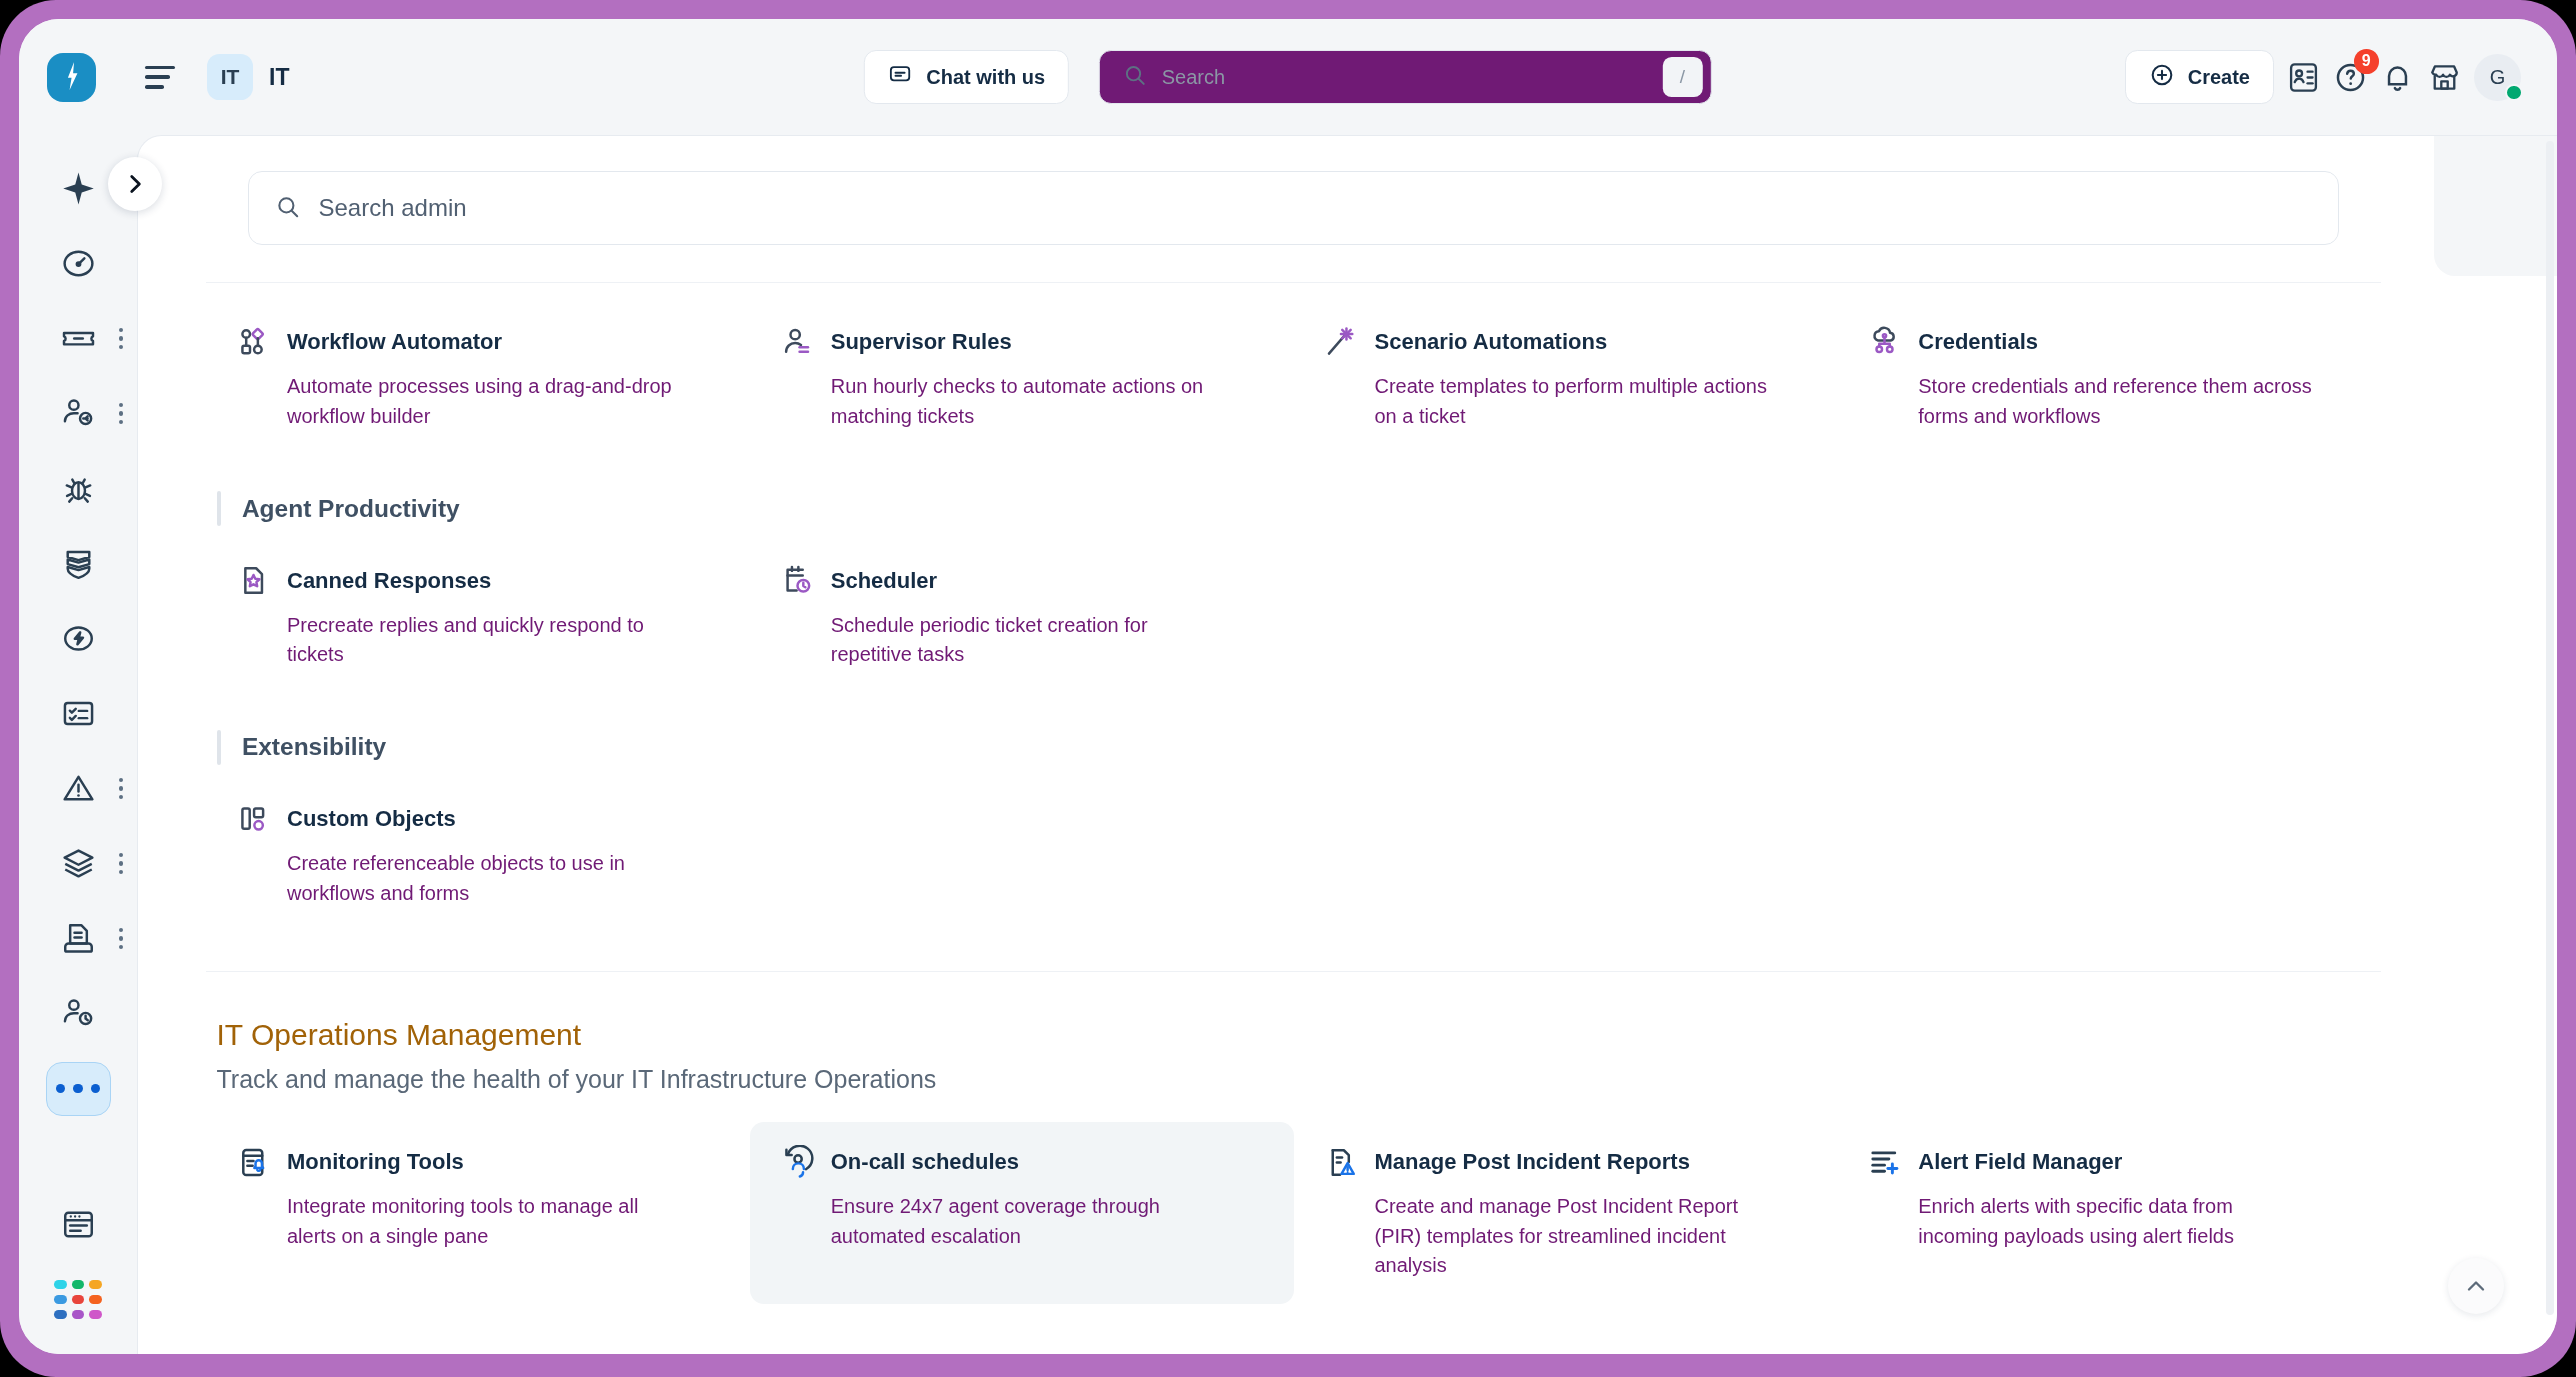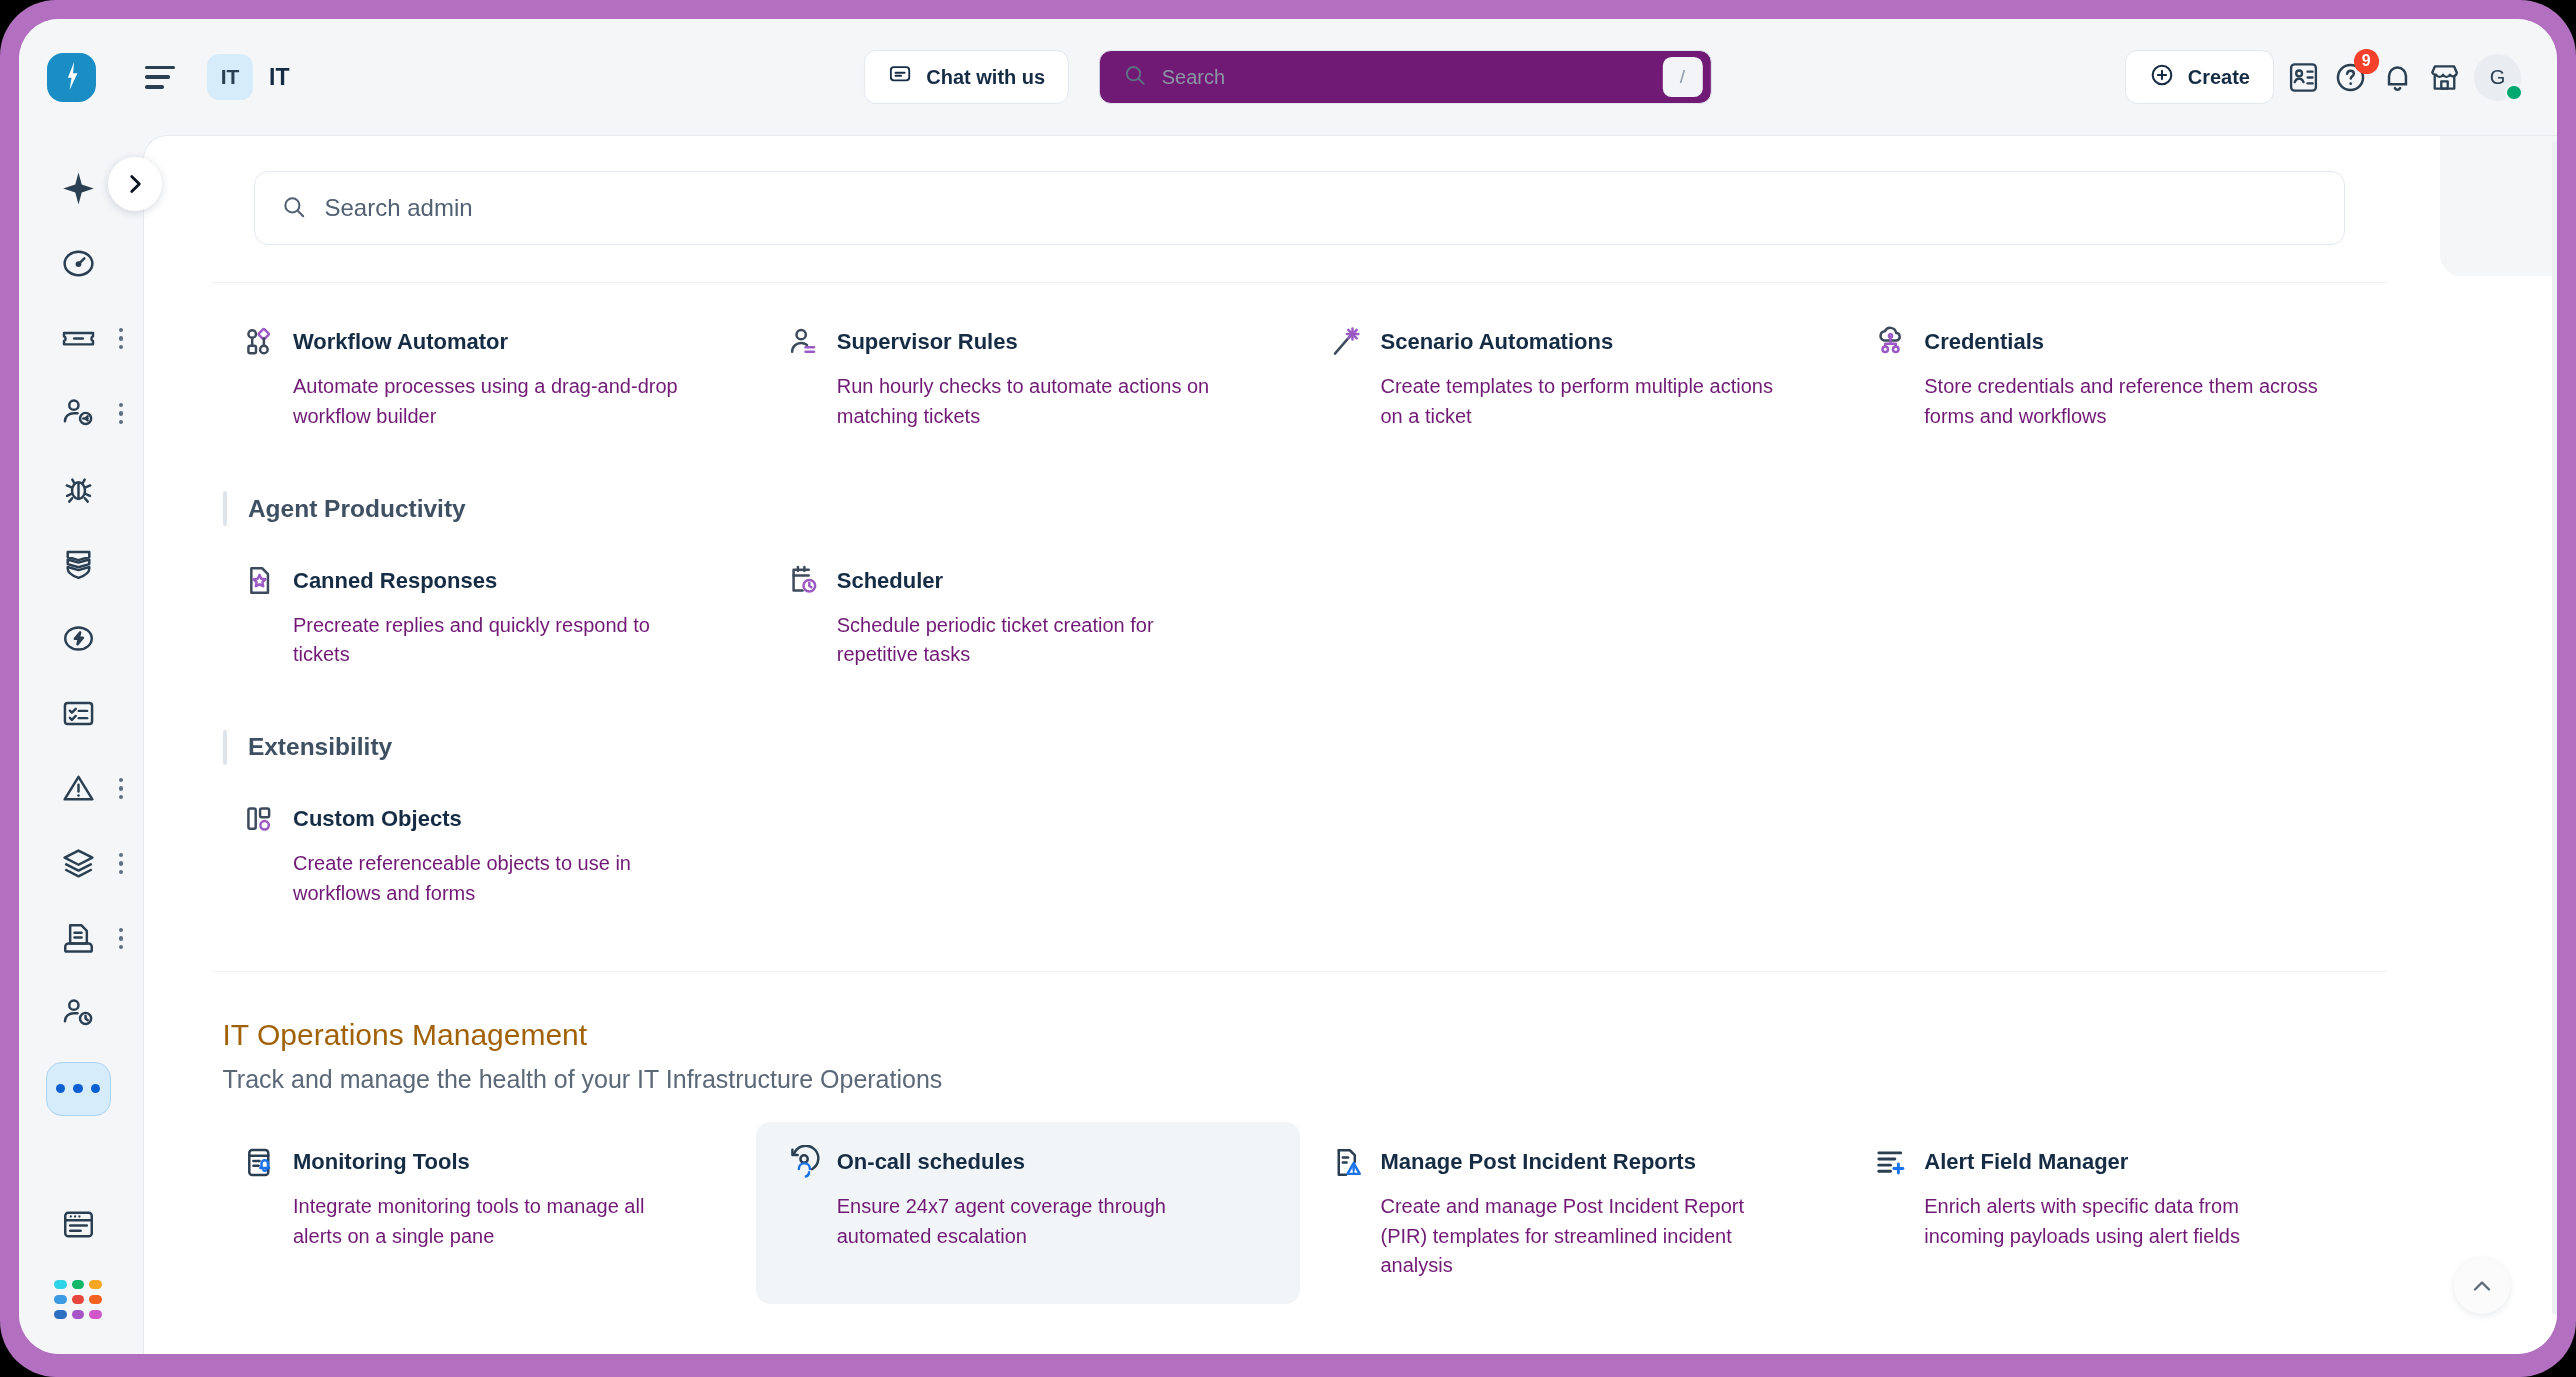--- a/index.html
+++ b/index.html
@@ -172,21 +172,21 @@
     position: absolute; left: 89px; top: 138px;
     width: 54px; height: 54px; border-radius: 50%;
     background: #ffffff;
     box-shadow: 0 1.8px 8.8px rgba(20,40,70,.16);
     display:flex; align-items:center; justify-content:center;
     z-index: 40; cursor: pointer;
   }
 
   
   #panel {
-    position: absolute; left: 124px; top: 116px;
+    position: absolute; left: 118px; top: 116px;
     width: calc(100% - 118px); height: calc(100% - 116px);
     background: #ffffff;
     border-top-left-radius: 24.5px;
     border: 0.9px solid #e7ebf0; border-right: 0; border-bottom: 0;
     overflow: hidden;
   }
   
   #panel-ghost {
     position: absolute; right: 0; top: 0;
     width: 123px; height: 140px;

